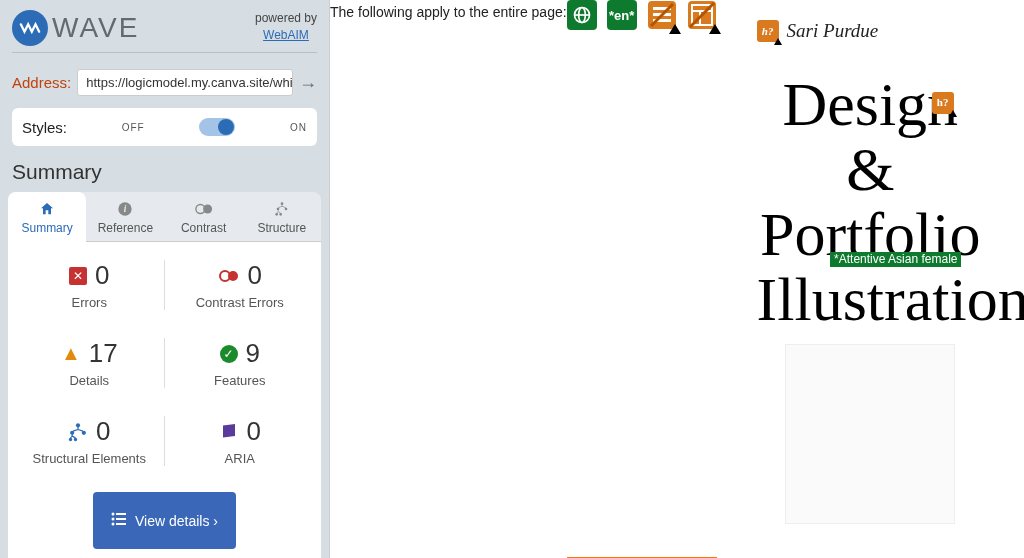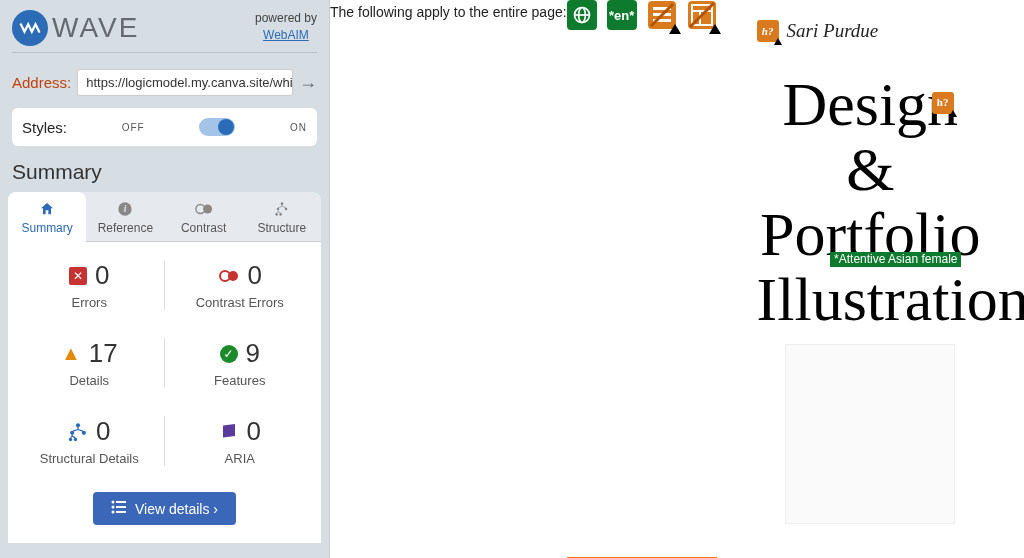--- a/index.html
+++ b/index.html
@@ -38,21 +38,21 @@
     
     .summary-grid { background: #fff; margin: 0 8px; padding: 18px 6px; display: grid; grid-template-columns: 1fr 1fr; row-gap: 28px; }
     .summary-item { display: flex; flex-direction: column; align-items: center; gap: 4px; position: relative; }
     .summary-item:nth-child(odd)::after { content: ""; position: absolute; right: 0; top: 0; bottom: 0; width: 1px; background: #ddd; }
     .summary-top { display: flex; align-items: center; gap: 8px; }
     .summary-icon { width: 20px; height: 20px; display: flex; align-items: center; justify-content: center; font-size: 16px; }
     .summary-value { font-size: 26px; color: #333; }
     .summary-label { font-size: 13px; color: #555; }
     
     .details-btn-wrap { display: flex; justify-content: center; background: #fff; margin: 0 8px; padding: 8px 0 18px 0; }
-    .details-btn { background: #3a67b8; color: #fff; border: none; border-radius: 4px; padding: 8px 18px; font-size: 14px; cursor: pointer; display: flex; align-items: center; gap: 8px; }
+    .details-btn { background: #3a67b8; color: #fff; border: none; border-radius: 4px; padding: 20px 18px; font-size: 14px; cursor: pointer; display: flex; align-items: center; gap: 8px; }
     
     .page-notice { text-align: center; font-size: 14px; color: #222; padding: 4px 0 6px 0; }
     .page-icons { display: flex; justify-content: center; gap: 10px; padding-bottom: 8px; border-bottom: 1px solid #f97316; }
     .page-icon { width: 30px; height: 30px; border-radius: 4px; display: flex; align-items: center; justify-content: center; color: #fff; font-size: 13px; font-weight: bold; position: relative; }
     .pi-green { background: #0e7a2e; }
     .pi-orange { position: relative; }
     .pi-orange svg { display: block; }
     .tri-badge { position: absolute; right: -4px; bottom: -4px; width: 0; height: 0; border-left: 6px solid transparent; border-right: 6px solid transparent; border-bottom: 10px solid #000; }
     
     .content { flex: 1; position: relative; padding: 20px 40px; overflow: hidden; }
@@ -197,21 +197,21 @@
               <circle cx="12" cy="4" r="2.5"></circle>
               <circle cx="5" cy="13" r="2.5"></circle>
               <circle cx="19" cy="13" r="2.5"></circle>
               <circle cx="3" cy="21" r="2"></circle>
               <circle cx="9" cy="21" r="2"></circle>
               <path d="M12 6v3M12 9L6 11M12 9l6 2M5 15v2M5 17l-2 2M5 17l4 2" stroke="#2c6bb6" stroke-width="1.5" fill="none"></path>
             </svg>
         </span>
         <span class="summary-value">0</span>
       </div>
-      <span class="summary-label">Structural Details</span>
+      <span class="summary-label">Structural Elements</span>
     </div>
     <div class="summary-item">
       <div class="summary-top">
         <span class="summary-icon icon-aria">
           <svg width="18" height="18" viewBox="0 0 24 24">
               <path d="M4 4h16v16H4z" fill="#5a3a9a" transform="skewY(-8)"></path>
             </svg>
         </span>
         <span class="summary-value">0</span>
       </div>

